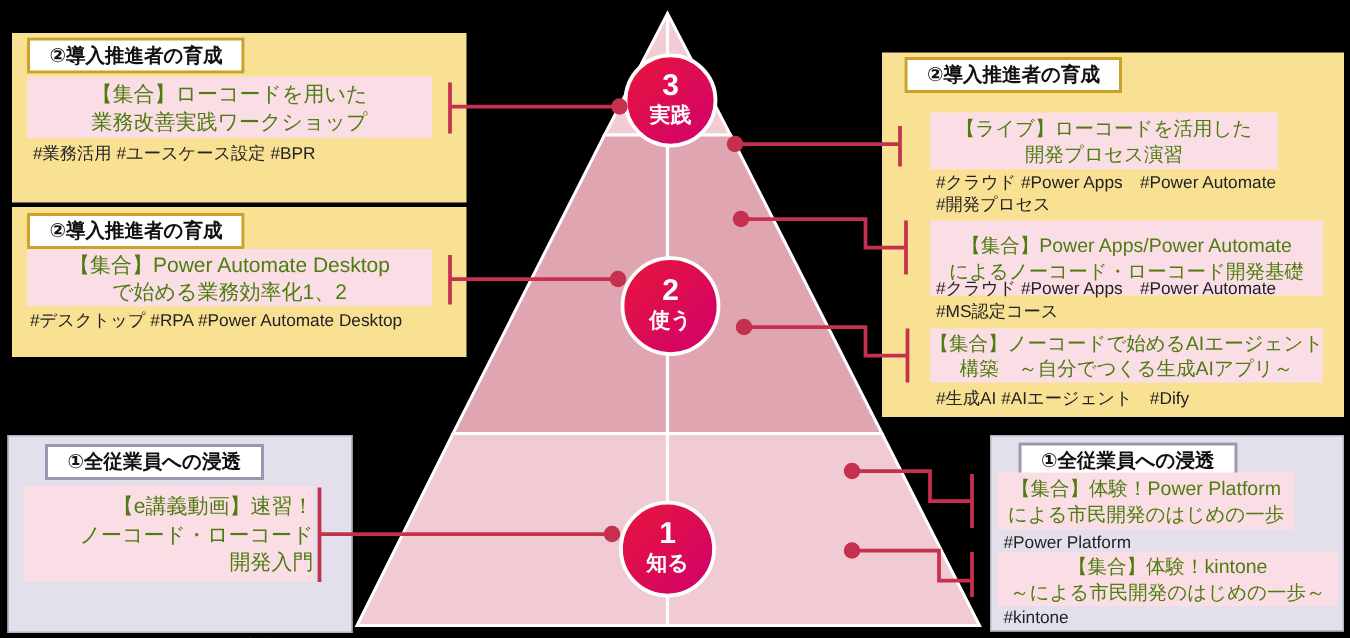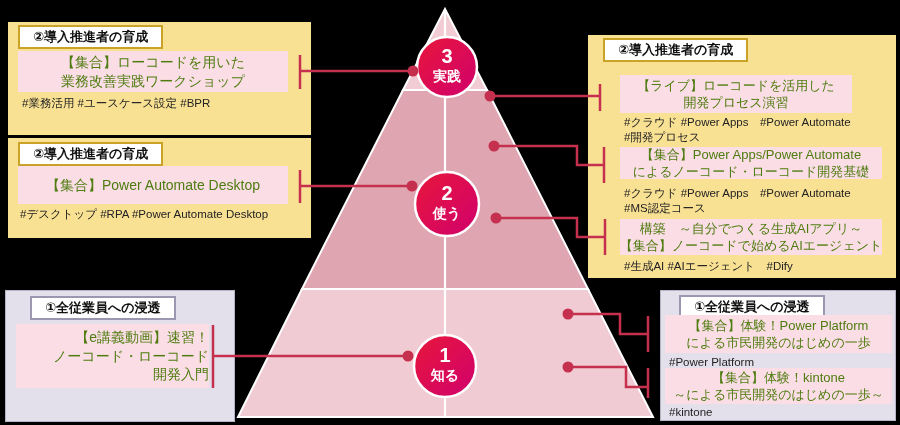--- a/index.html
+++ b/index.html
@@ -66,28 +66,28 @@
 
   .g-left-c{left:5px;top:290px;width:230px;height:132px;}
   .g-left-c .badge{left:24px;top:5px;}
   .g-left-c .course{left:10px;top:33px;width:193px;height:64px;align-items:flex-end;}
   .g-left-c .tags{left:12px;top:101px;margin-top:32px;}
 
   .g-right-a{left:588px;top:35px;width:308px;height:243px;}
   .g-right-a .badge{left:15px;top:3px;}
   .g-right-a .c1{left:32px;top:40px;width:232px;height:38px;}
   .g-right-a .t1{left:36px;top:80px;}
-  .g-right-a .c2{left:32px;top:112px;width:262px;height:32px;}
+  .g-right-a .c2{left:32px;top:112px;width:262px;height:50px;}
   .g-right-a .t2{left:36px;top:151px;}
   .g-right-a .c3{left:32px;top:184px;width:262px;height:36px;}
   .g-right-a .t3{left:36px;top:224px;}
 
   .g-right-b{left:660px;top:290px;width:236px;height:131px;}
   .g-right-b .badge{left:18px;top:4px;}
-  .g-right-b .c1{left:4px;top:24px;width:227px;height:38px;}
+  .g-right-b .c1{left:4px;top:24px;width:198px;height:38px;}
   .g-right-b .t1{left:8px;top:64px;}
   .g-right-b .c2{left:4px;top:77px;width:227px;height:36px;}
   .g-right-b .t2{left:8px;top:114px;}
 
   .circle-num{font-size:20px;font-weight:bold;fill:#fff;}
   .circle-label{font-size:14px;font-weight:bold;fill:#fff;}
 </style>
 </head>
 <body>
 
@@ -131,20 +131,21 @@
     <div>【集合】ローコードを用いた</div>
     <div>業務改善実践ワークショップ</div>
   </div>
   <div class="tags">#業務活用 #ユースケース設定 #BPR</div>
 </div>
 
 <div class="grp grp-yellow g-left-b">
   <div class="badge badge-gold">②導入推進者の育成</div>
   <div class="course fs14">
     <div>【集合】Power Automate Desktop</div>
+    <div>で始める業務効率化1、2</div>
   </div>
   <div class="tags">#デスクトップ #RPA #Power Automate Desktop</div>
 </div>
 
 <div class="grp grp-purple g-left-c">
   <div class="badge badge-gray">①全従業員への浸透</div>
   <div class="course fs14">
     <div>【e講義動画】速習！</div>
     <div>ノーコード・ローコード</div>
     <div>開発入門</div>
@@ -167,22 +168,22 @@
   <div class="course fs13 c2">
     <div>【集合】Power Apps/Power Automate</div>
     <div>によるノーコード・ローコード開発基礎</div>
   </div>
   <div class="tags t2">
     <div>#クラウド #Power Apps　#Power Automate</div>
     <div>#MS認定コース</div>
   </div>
 
   <div class="course fs13 c3">
+    <div>【集合】ノーコードで始めるAIエージェント</div>
     <div>構築　～自分でつくる生成AIアプリ～</div>
-    <div>【集合】ノーコードで始めるAIエージェント</div>
   </div>
   <div class="tags t3">#生成AI #AIエージェント　#Dify</div>
 </div>
 
 <div class="grp grp-purple g-right-b">
   <div class="badge badge-gray">①全従業員への浸透</div>
 
   <div class="course fs13 c1">
     <div>【集合】体験！Power Platform</div>
     <div>による市民開発のはじめの一歩</div>

